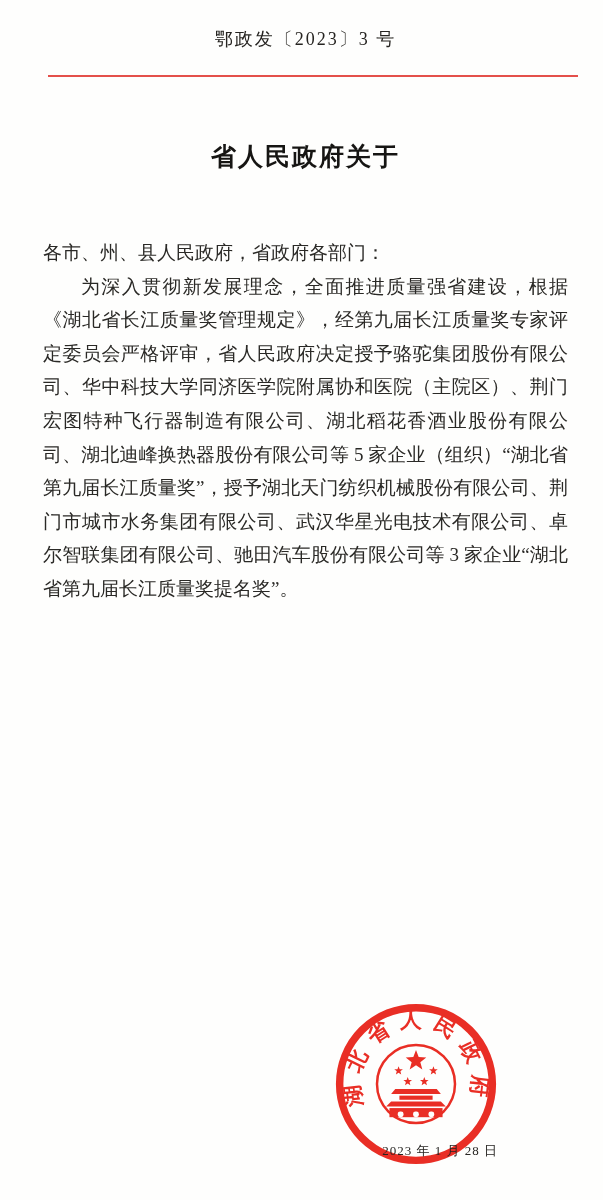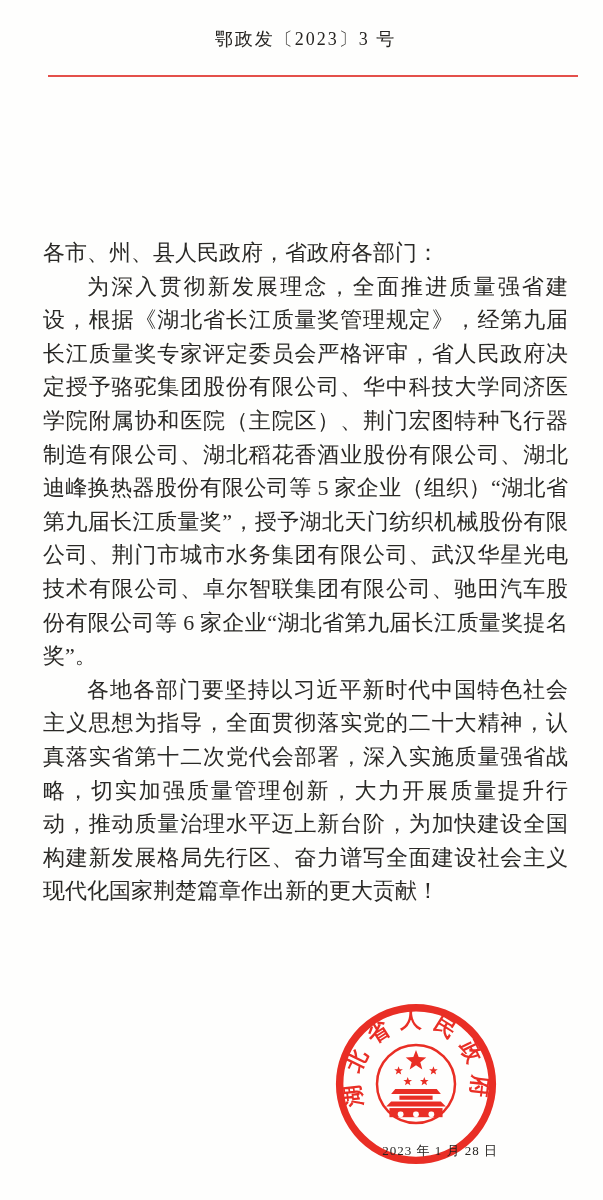--- a/index.html
+++ b/index.html
@@ -35,21 +35,21 @@
     font-size: 25px;
     font-weight: bold;
     line-height: 42px;
     letter-spacing: 2px;
     color: #161513;
   }
   .doc-body {
     position: absolute;
     top: 236px; left: 43px;
     width: 525px;
-    font-size: 22px;
+    font-size: 19px;
     line-height: 33.6px;
   }
   .doc-body p {
     margin: 0;
     text-align: justify;
     text-justify: inter-character;
   }
   .doc-body p.indent { text-indent: 2em; }
   .seal {
     position: absolute;
@@ -78,27 +78,26 @@
 </head>
 <body>
 
 <div class="page">
 
   <div class="doc-number">鄂政发〔2023〕3 号</div>
 
   <hr class="divider" style="background:#e4504b;">
 
   <h1 class="doc-title">
-    <br>
+    <span>省人民政府关于</span><br>
   </h1>
 
   <div class="doc-body">
     <p>各市、州、县人民政府，省政府各部门：</p>
-    <p class="indent">为深入贯彻新发展理念，全面推进质量强省建设，根据《湖北省长江质量奖管理规定》，经第九届长江质量奖专家评定委员会严格评审，省人民政府决定授予骆驼集团股份有限公司、华中科技大学同济医学院附属协和医院（主院区）、荆门宏图特种飞行器制造有限公司、湖北稻花香酒业股份有限公司、湖北迪峰换热器股份有限公司等 5 家企业（组织）“湖北省第九届长江质量奖”，授予湖北天门纺织机械股份有限公司、荆门市城市水务集团有限公司、武汉华星光电技术有限公司、卓尔智联集团有限公司、驰田汽车股份有限公司等 6 家企业“湖北省第九届长江质量奖提名奖”。</p>
-    <p class="indent">各地各部门要坚持以习近平新时代中国特色社会主义思想为指导，全面贯彻落实党的二十大精神，认真落实省第十二次党代会部署，深入实施质量强省战略，切实加强质量管理创新，大力开展质量提升行动，推动质量治理水平迈上新台阶，为加快建设全国构建新发展格局先行区、奋力谱写全面建设社会主义现代化国家荆楚篇章作出新的更大贡献！</p>
+    <p class="indent">为深入贯彻新发展理念，全面推进质量强省建设，根据《湖北省长江质量奖管理规定》，经第九届长江质量奖专家评定委员会严格评审，省人民政府决定授予骆驼集团股份有限公司、华中科技大学同济医学院附属协和医院（主院区）、荆门宏图特种飞行器制造有限公司、湖北稻花香酒业股份有限公司、湖北迪峰换热器股份有限公司等 5 家企业（组织）“湖北省第九届长江质量奖”，授予湖北天门纺织机械股份有限公司、荆门市城市水务集团有限公司、武汉华星光电技术有限公司、卓尔智联集团有限公司、驰田汽车股份有限公司等 3 家企业“湖北省第九届长江质量奖提名奖”。</p>
   </div>
 
   <svg class="seal" viewBox="0 0 200 200" xmlns="http://www.w3.org/2000/svg">
     <defs>
       <polygon id="starShape" points="0,-13 3.23,-4.45 12.36,-4.02 5.23,1.7 7.64,10.52 0,5.5 -7.64,10.52 -5.23,1.7 -12.36,-4.02 -3.23,-4.45" fill="#e8231a"></polygon>
       <path id="sealTextArc" d="M 38.4 128.7 A 68 68 0 1 1 161.6 128.7" fill="none"></path>
     </defs>
 
     <circle cx="100" cy="100" r="92" fill="none" stroke="#e8231a" stroke-width="9"></circle>
 

